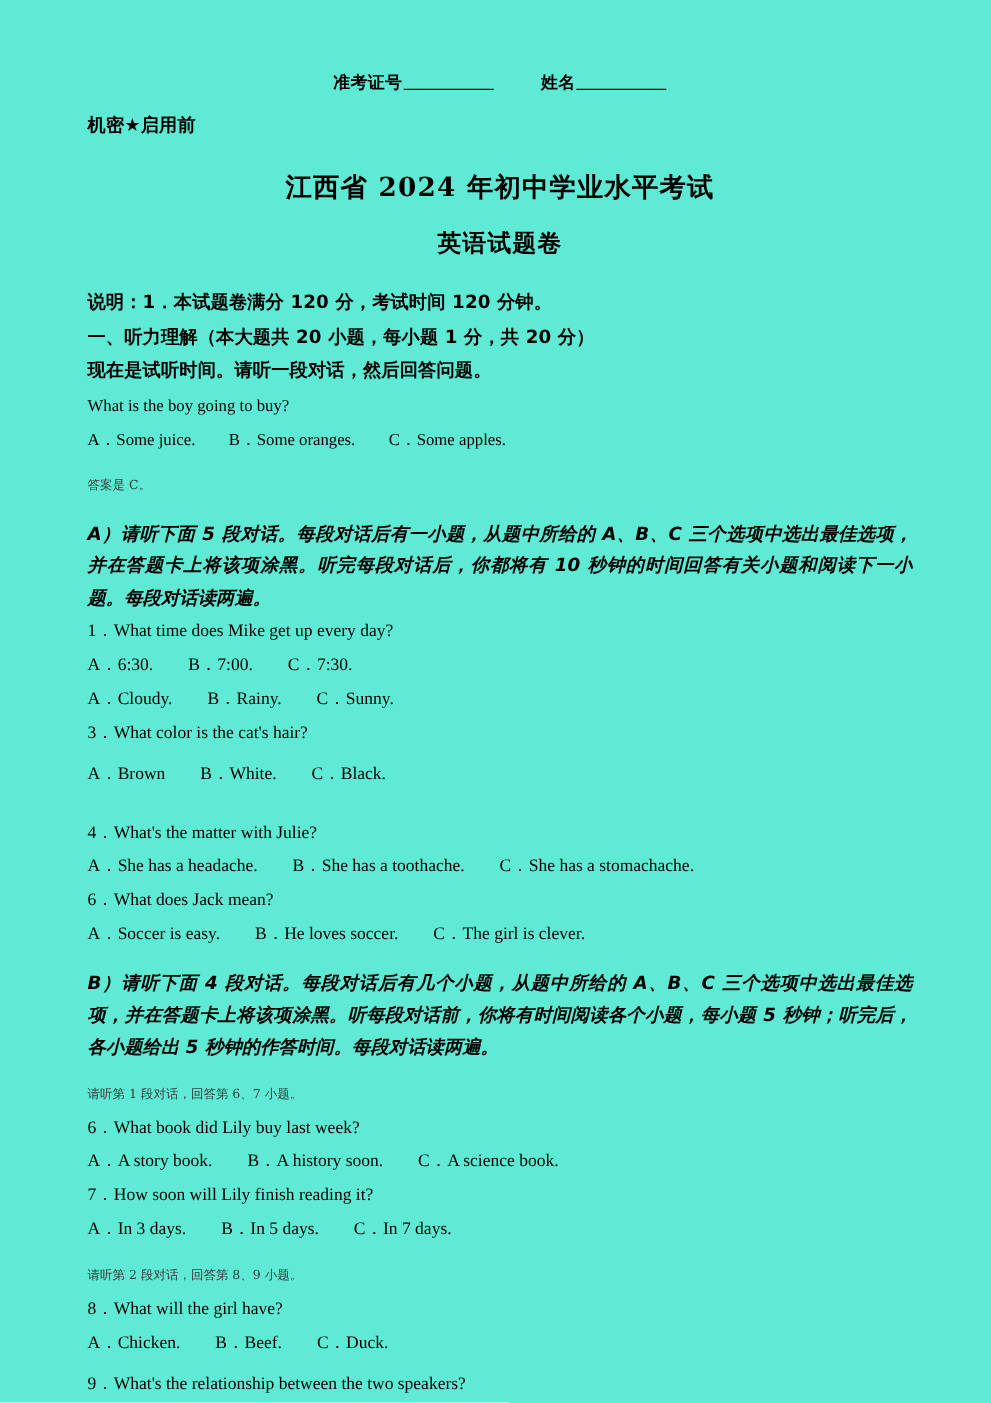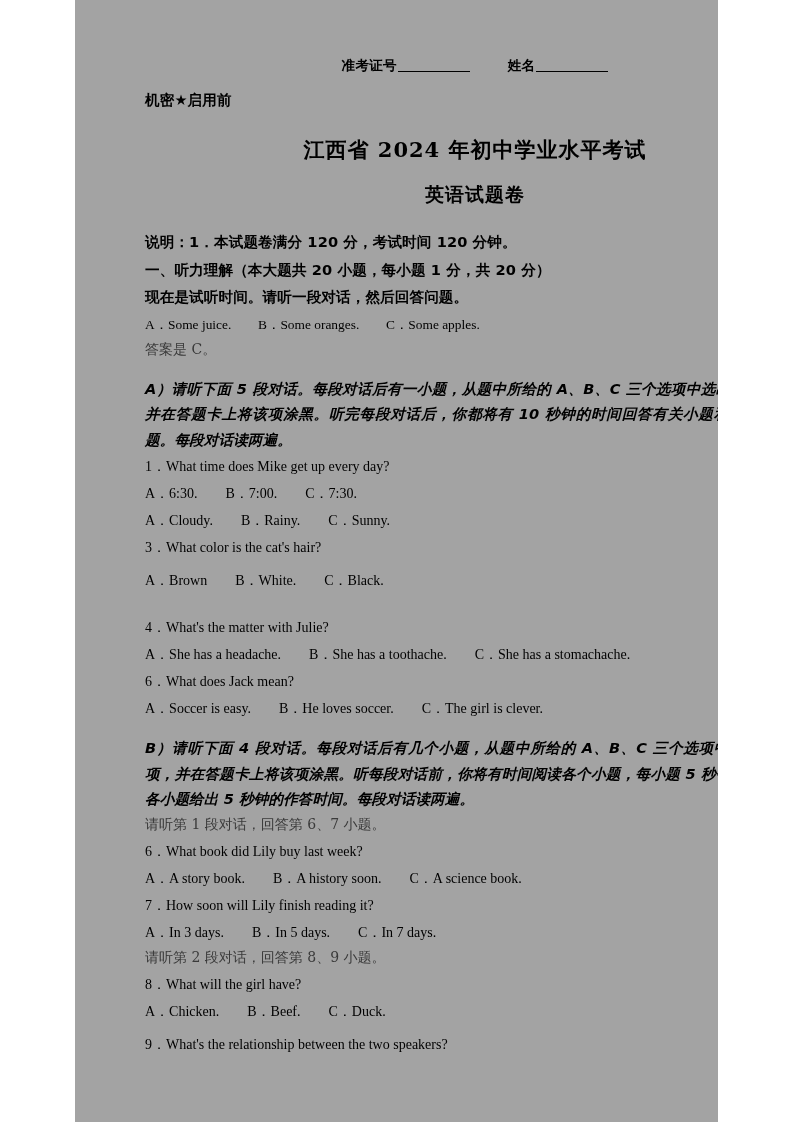--- a/index.html
+++ b/index.html
@@ -7,24 +7,24 @@
     margin: 0;
     padding: 0;
     background: #ffffff;
   }
   body {
     font-family: "Liberation Serif", "DejaVu Serif", serif;
     color: #000000;
   }
   .page {
     position: relative;
-    width: 643px;
+    width: 793px;
     height: 1122px;
     margin: 0 auto;
-    background: #a3a3a3;
+    background: #5eead4;
     overflow: hidden;
     box-sizing: border-box;
   }
   .content {
     position: absolute;
     left: 70px;
     top: 0;
     width: 660px;
   }
 
@@ -89,24 +89,24 @@
     text-align: justify;
   }
   .cn-bold.t-spec    { margin-top: 21px; }
   .cn-bold.t-tight   { margin-top: 2px; }
   .cn-bold.t-sec     { margin-top: 14px; font-style: italic; }
 
   
   .cn-light {
     font-family: "DejaVu Serif", "Liberation Serif", serif;
     font-weight: normal;
-    font-size: 14px;
+    font-size: 10px;
     line-height: 25px;
     color: #3a3a3a;
-    margin-top: 0;
+    margin-top: 12px;
   }
 
   
   .en-line {
     font-family: "Liberation Serif", "DejaVu Serif", serif;
     font-size: 14px;
     line-height: 25px;
     margin-top: 2px;
     white-space: pre;
   }
@@ -126,20 +126,21 @@
 
     <div class="secret-line">机密★启用前</div>
 
     <div class="doc-title">江西省 2024 年初中学业水平考试</div>
     <div class="doc-subtitle">英语试题卷</div>
 
     <div class="cn-bold t-spec">说明：1．本试题卷满分 120 分，考试时间 120 分钟。</div>
     <div class="cn-bold t-tight">一、听力理解（本大题共 20 小题，每小题 1 分，共 20 分）</div>
     <div class="cn-bold t-tight">现在是试听时间。请听一段对话，然后回答问题。</div>
 
+    <div class="en-line small">What is the boy going to buy?</div>
     <div class="en-line small">A．Some juice.        B．Some oranges.        C．Some apples.</div>
     <div class="cn-light">答案是 C。</div>
 
     <div class="cn-bold t-sec">A）请听下面 5 段对话。每段对话后有一小题，从题中所给的 A、B、C 三个选项中选出最佳选项，并在答题卡上将该项涂黑。听完每段对话后，你都将有 10 秒钟的时间回答有关小题和阅读下一小题。每段对话读两遍。</div>
 
     <div class="en-line">1．What time does Mike get up every day?</div>
     <div class="en-line">A．6:30.        B．7:00.        C．7:30.</div>
 
     <div class="en-line">A．Cloudy.        B．Rainy.        C．Sunny.</div>
 

